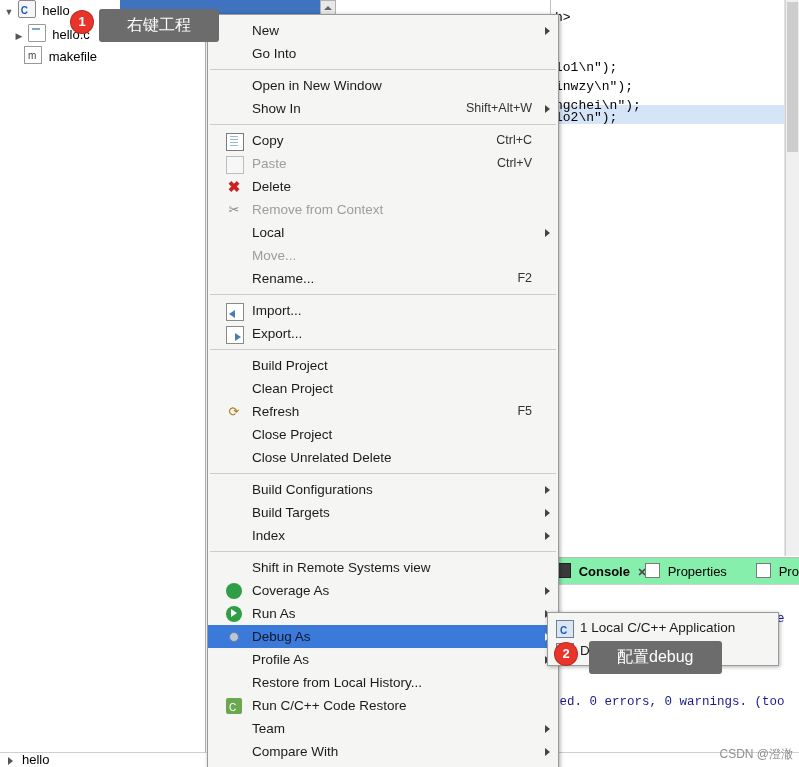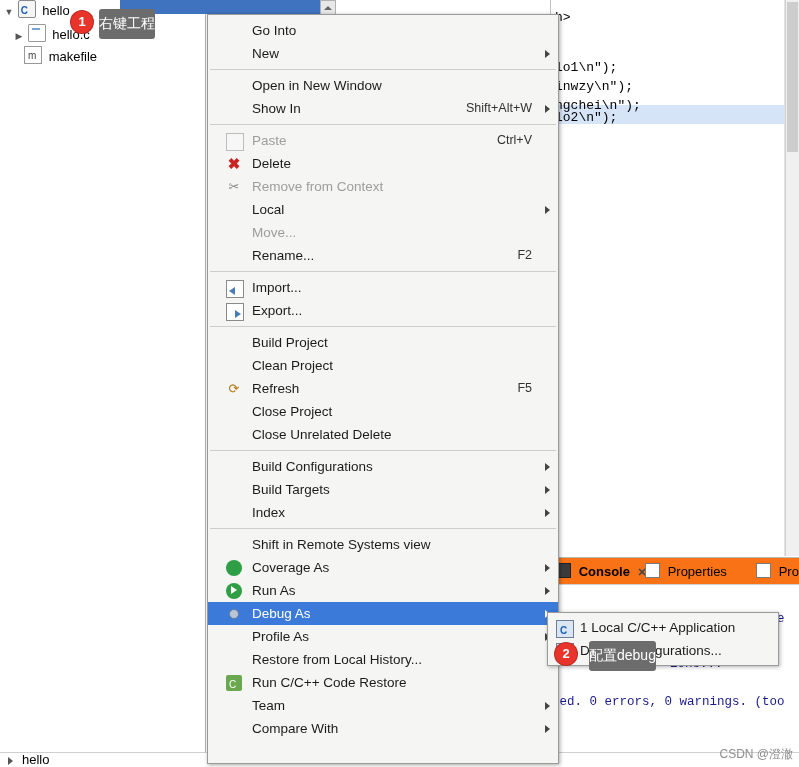--- a/index.html
+++ b/index.html
@@ -61,21 +61,21 @@
   .editor-vscroll .thumb{position:absolute;left:1px;top:2px;width:11px;height:150px;background:#cdcdcd;}
   .editor-ruler{
     position:absolute;right:15px;top:0;width:1px;height:556px;background:#e2e2e2;
   }
 
   
   .bottom-view{
     position:absolute;left:550px;top:557px;width:249px;height:195px;background:#ffffff;border-top:1px solid #b8b8b8;
   }
   .tabbar{
-    position:absolute;left:0;top:0;width:249px;height:26px;background:#f97316;border-bottom:1px solid #cfcfcf;
+    position:absolute;left:0;top:0;width:249px;height:26px;background:#86efac;border-bottom:1px solid #cfcfcf;
   }
   .tab{
     position:absolute;top:3px;height:22px;line-height:22px;font-size:13px;white-space:nowrap;
   }
   .tab.active{font-weight:bold;color:#000;}
   .tab-ico{
     display:inline-block;width:13px;height:13px;vertical-align:-2px;margin-right:4px;
     border:1px solid #7a7a7a;background:#fff;position:relative;
   }
   .tab-ico.term{background:#3b3b3b;border-color:#222;}
@@ -91,21 +91,21 @@
     background:#f5f5f4;border:1px solid #9a9a9a;
     box-shadow:1px 1px 4px rgba(0,0,0,.35);
     padding:4px 0 0 0;
     z-index:40;
   }
   .mi{
     position:relative;height:23px;line-height:23px;padding-left:44px;padding-right:10px;
     font-size:13.5px;color:#1b1b1b;white-space:nowrap;
   }
   .mi.disabled{color:#9d9d9d;}
-  .mi.selected{background:#3b7ad9;color:#ffffff;}
+  .mi.selected{background:#3b7ad9;color:#0f172a;}
   .mi .accel{position:absolute;right:26px;top:0;font-size:12.5px;color:#333;}
   .mi .sub{
     position:absolute;right:8px;top:8px;
     border-left:5px solid #444;border-top:4px solid transparent;border-bottom:4px solid transparent;
   }
   .mi.selected .sub{border-left-color:#fff;}
   .mi .mi-ico{
     position:absolute;left:18px;top:4px;width:16px;height:16px;
   }
   .sep{height:1px;background:#cdcdcd;margin:4px 2px;}
@@ -143,22 +143,22 @@
   .smi .smi-ico:after{content:"C";position:absolute;left:3px;top:-2px;font-size:10px;color:#1a5fb4;font-weight:bold;}
 
   
   .badge{
     position:absolute;width:22px;height:22px;border-radius:50%;
     background:#e8342a;color:#fff;font-size:13px;font-weight:bold;
     text-align:center;line-height:22px;z-index:80;
     box-shadow:0 0 0 1px #b82a22;
   }
   .callout{
-    position:absolute;background:#6c6c6c;color:#fff;font-size:14px;
-    padding:6px 0;border-radius:3px;z-index:79;white-space:nowrap;
+    position:absolute;background:#6c6c6c;color:#fff;font-size:16px;
+    padding:6px 28px;border-radius:3px;z-index:79;white-space:nowrap;
     font-family:"Liberation Sans", sans-serif;
   }
   .watermark{
     position:absolute;right:6px;bottom:4px;color:#8d8d8d;font-size:12px;z-index:90;
   }
   .bottom-strip{
     position:absolute;left:0;top:752px;width:799px;height:15px;background:#fff;border-top:1px solid #cfcfcf;
   }
   .bottom-strip .lbl{position:absolute;left:22px;top:-1px;font-size:13px;}
   .bottom-strip .tri{position:absolute;left:8px;top:4px;border-left:5px solid #555;border-top:4px solid transparent;border-bottom:4px solid transparent;}
@@ -220,38 +220,43 @@
     <div class="console-body">
       <div class="cl" style="top:28px;">ental Build of configuration De</div>
       <div class="cl" style="top:73px;left:120px;">ions...</div>
       <div class="cl" style="top:111px;">hed. 0 errors, 0 warnings. (too</div>
     </div>
   </div>
 
   <div class="ctx">
 
     <div class="mi">
+      <span>New</span>
+      <span class="sub"></span>
+    </div>
+    <div class="mi">
       <span>Go Into</span>
-    </div>
-    <div class="mi">
-      <span>New</span>
-      <span class="sub"></span>
     </div>
     <div class="sep"></div>
 
     <div class="mi">
       <span>Open in New Window</span>
     </div>
     <div class="mi">
       <span>Show In</span>
       <span class="accel">Shift+Alt+W</span>
       <span class="sub"></span>
     </div>
     <div class="sep"></div>
 
+    <div class="mi">
+      <span class="mi-ico ico-copy"></span>
+      <span>Copy</span>
+      <span class="accel">Ctrl+C</span>
+    </div>
     <div class="mi disabled">
       <span class="mi-ico ico-paste"></span>
       <span>Paste</span>
       <span class="accel">Ctrl+V</span>
     </div>
     <div class="mi">
       <span class="mi-ico ico-del">✖</span>
       <span>Delete</span>
     </div>
     <div class="mi disabled">

